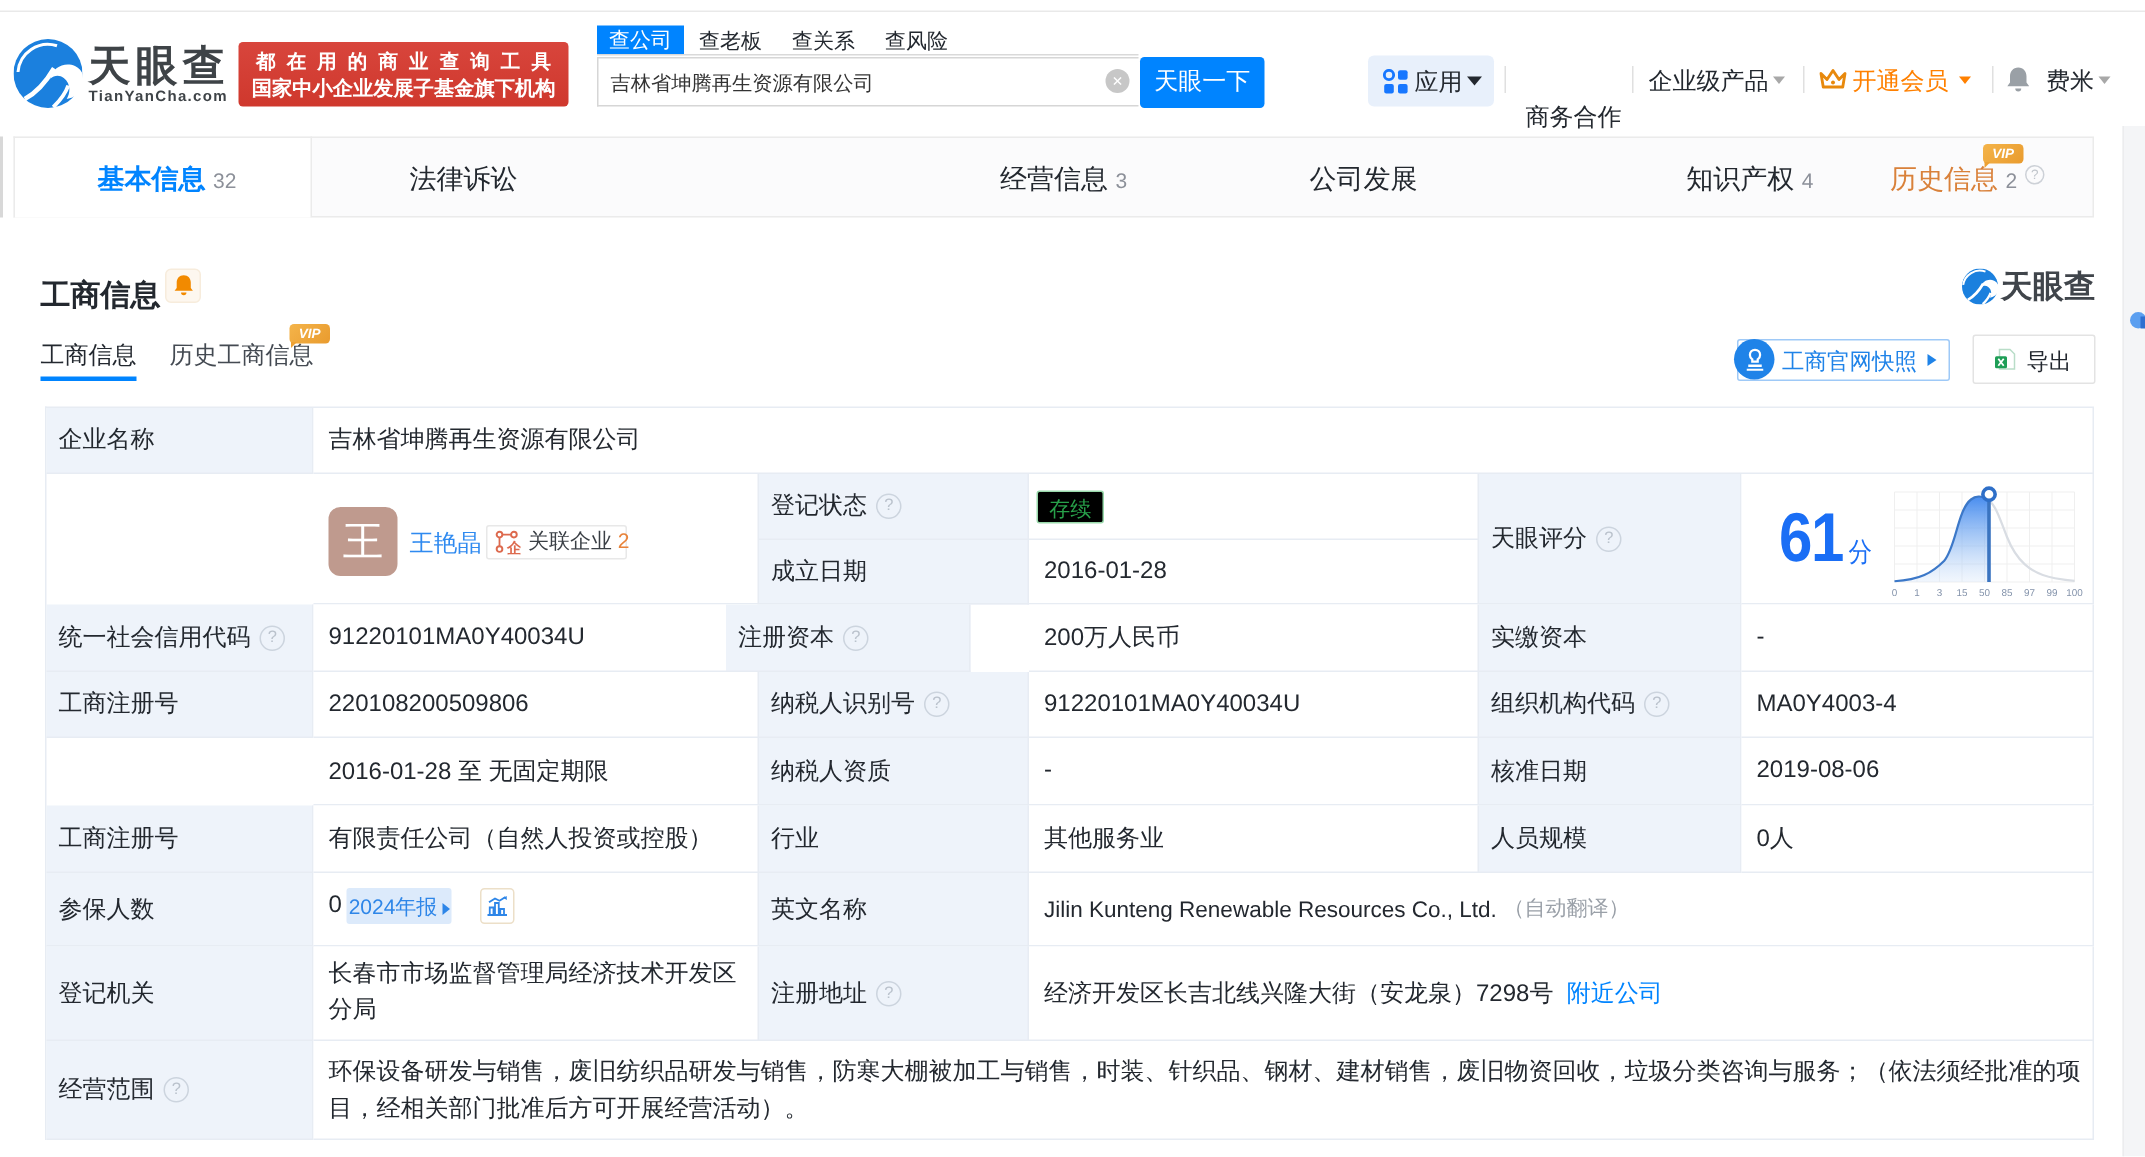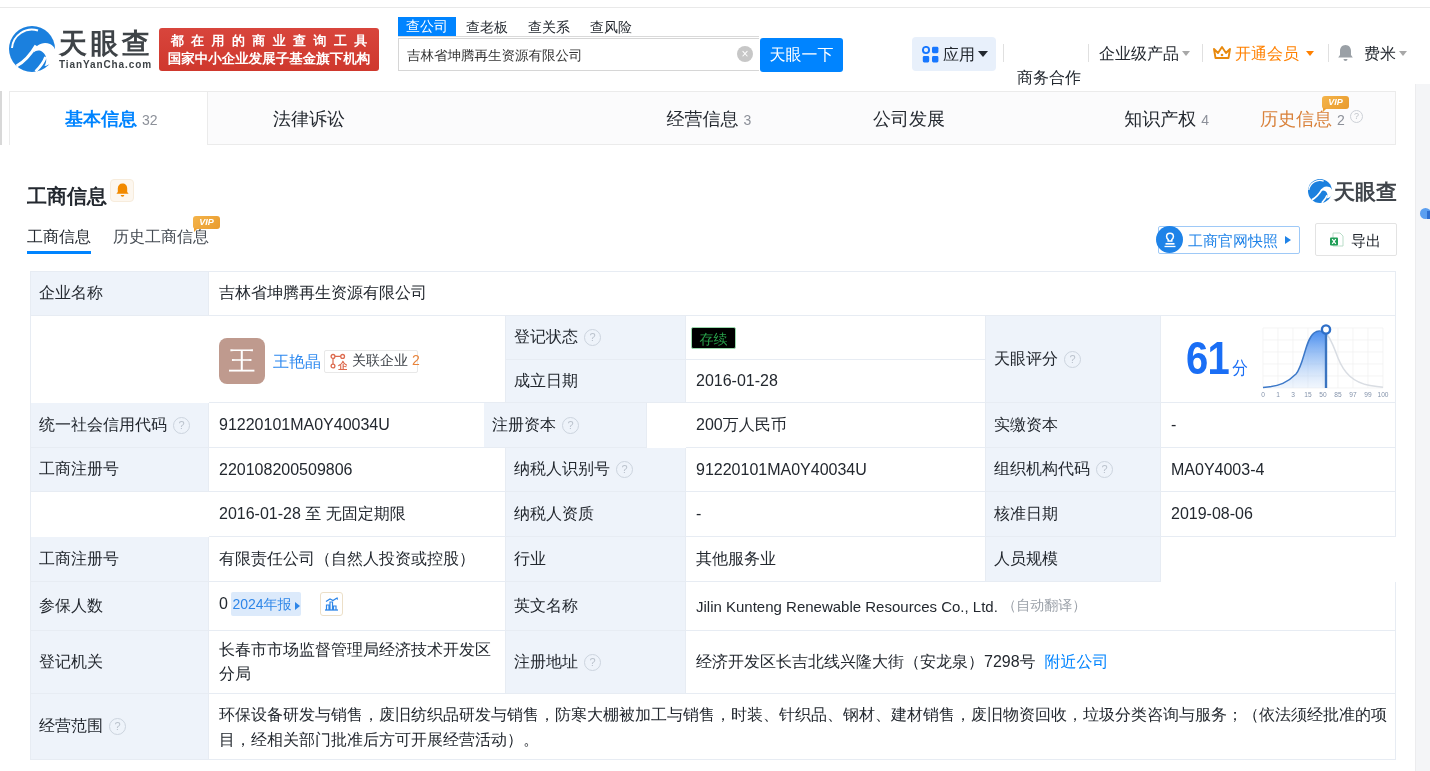--- a/index.html
+++ b/index.html
@@ -220,20 +220,21 @@
   <div class="cell lbl bd" style="left:506px;top:492px;width:180px;height:45px;">纳税人资质</div>
   <div class="cell val bd" style="left:686px;top:492px;width:300px;height:45px;">-</div>
   <div class="cell lbl bd" style="left:986px;top:492px;width:175px;height:45px;">核准日期</div>
   <div class="cell val bd" style="left:1161px;top:492px;width:235px;height:45px;">2019-08-06</div>
 
   <div class="cell lbl bd" style="left:31px;top:537px;width:178px;height:45px;">工商注册号</div>
   <div class="cell val bd" style="left:209px;top:537px;width:297px;height:45px;">有限责任公司（自然人投资或控股）</div>
   <div class="cell lbl bd" style="left:506px;top:537px;width:180px;height:45px;">行业</div>
   <div class="cell lbl bd" style="left:986px;top:537px;width:175px;height:45px;">人员规模</div>
   <div class="cell val bd" style="left:686px;top:537px;width:300px;height:45px;">其他服务业</div>
+  <div class="cell val bd" style="left:1161px;top:537px;width:235px;height:45px;">0人</div>
 
   <div class="cell lbl bd" style="left:31px;top:582px;width:178px;height:49px;">参保人数</div>
   <div class="cell val bd" style="left:209px;top:582px;width:297px;height:49px;"></div>
   <div class="cell lbl bd" style="left:506px;top:582px;width:180px;height:49px;">英文名称</div>
   <div class="cell val bd" style="left:686px;top:582px;width:710px;height:49px;"><span style="font-size:15px;">Jilin Kunteng Renewable Resources Co., Ltd.</span>&nbsp;<span style="color:#9aa0a8;font-size:14px;">（自动翻译）</span></div>
 
   <div class="abs" style="left:219px;top:595px;font-size:16px;color:#23282f;">0</div>
   <div class="abs" style="left:231px;top:592px;width:70px;height:24px;background:#dceafb;border-radius:2px;color:#2e86e8;font-size:14px;text-align:center;line-height:24px;">2024年报<span style="display:inline-block;margin-left:3px;width:0;height:0;border-top:4px solid transparent;border-bottom:4px solid transparent;border-left:5px solid #2e86e8;vertical-align:-1px;"></span></div>
   <div class="abs" style="left:320px;top:592px;width:23px;height:24px;background:#fff;border:1px solid #ecdfc8;border-radius:3px;"></div>
   <svg class="abs" style="left:324px;top:597px;" width="15" height="14" viewBox="0 0 15 14">

